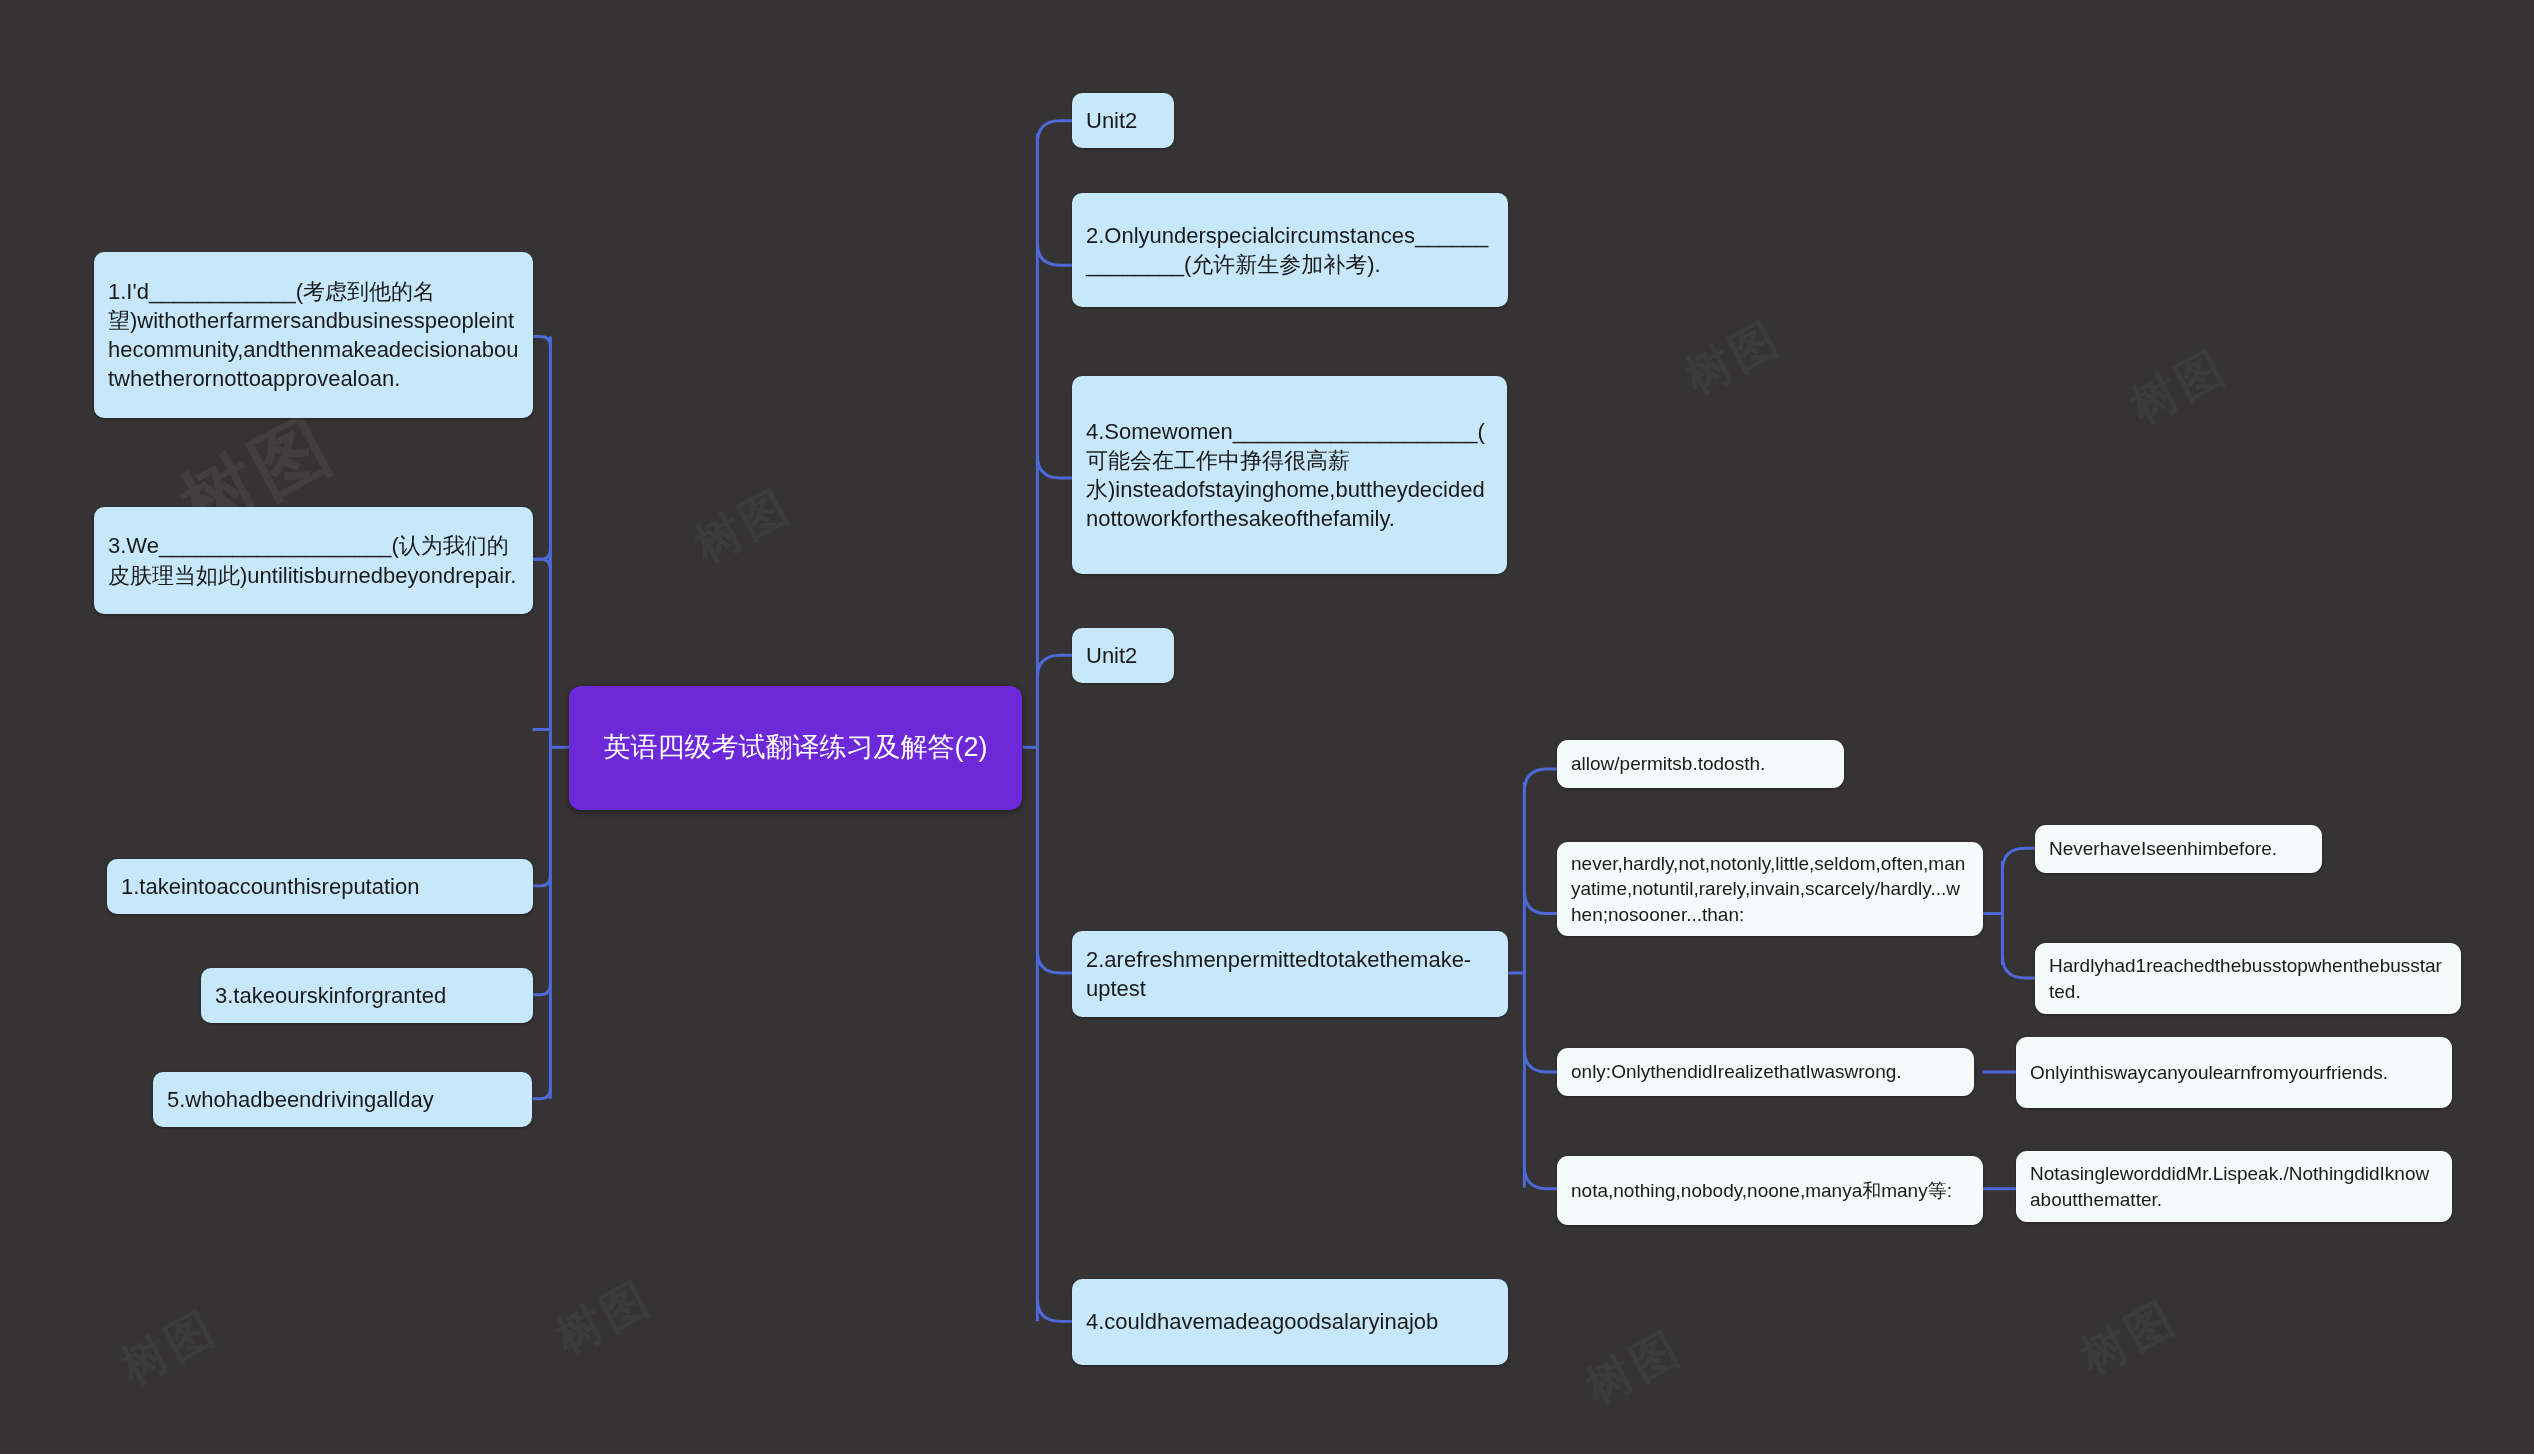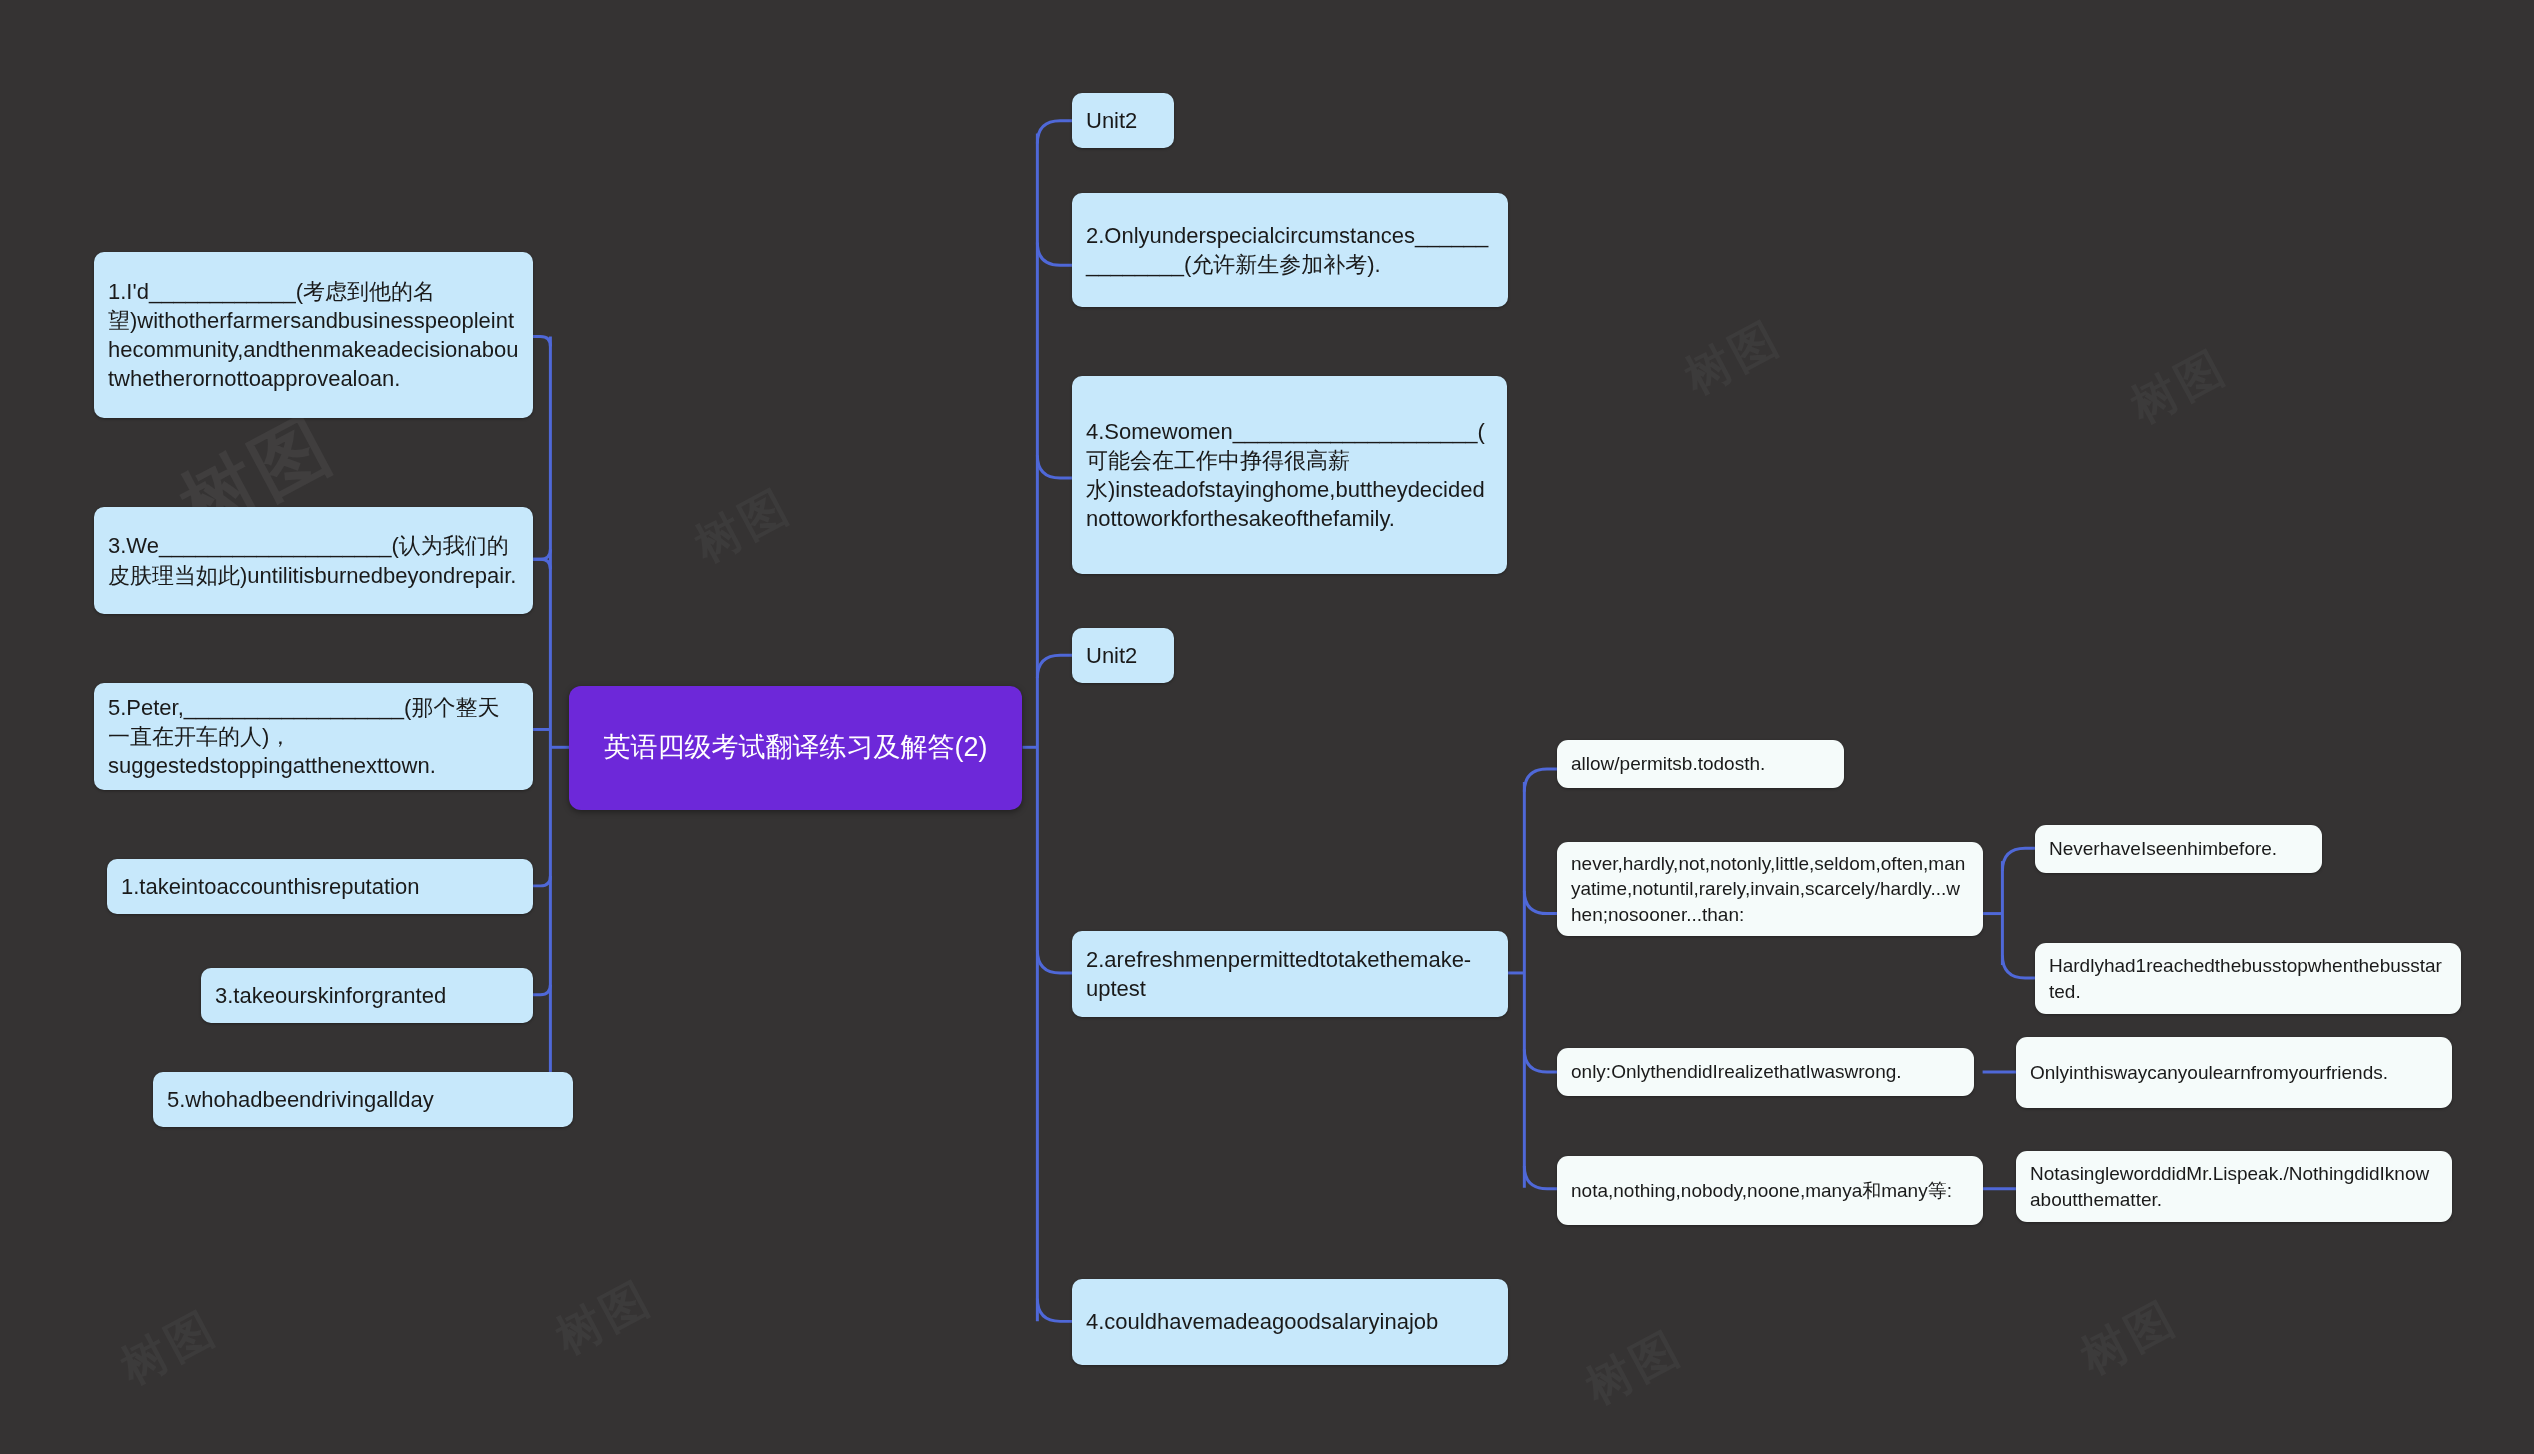--- a/index.html
+++ b/index.html
@@ -156,33 +156,30 @@
   </div>
 
   <div class="node blue" style="left:94px; top:252px; width:439px; height:166px;">
     <span class="txt">1.I'd____________(考虑到他的名望)withotherfarmersandbusinesspeopleinthecommunity,andthenmakeadecisionaboutwhetherornottoapprovealoan.</span>
   </div>
 
   <div class="node blue" style="left:94px; top:507px; width:439px; height:107px;">
     <span class="txt">3.We___________________(认为我们的皮肤理当如此)untilitisburnedbeyondrepair.</span>
   </div>
 
-  <div class="node blue" style="left:94px; top:683px; width:439px; height:107px;">
-    <span class="txt">5.Peter,__________________(那个整天一直在开车的人)，suggestedstoppingatthenexttown.</span>
-  </div>
 
   <div class="node blue" style="left:107px; top:859px; width:426px; height:55px;">
     <span class="txt">1.takeintoaccounthisreputation</span>
   </div>
 
   <div class="node blue" style="left:201px; top:968px; width:332px; height:55px;">
     <span class="txt">3.takeourskinforgranted</span>
   </div>
 
-  <div class="node blue" style="left:153px; top:1072px; width:420px; height:55px;">
+  <div class="node blue" style="left:153px; top:1072px; width:379px; height:55px;">
     <span class="txt">5.whohadbeendrivingallday</span>
   </div>
 
   <div class="node blue" style="left:1072px; top:93px; width:102px; height:55px;">
     <span class="txt">Unit2</span>
   </div>
 
   <div class="node blue" style="left:1072px; top:193px; width:436px; height:114px;">
     <span class="txt">2.Onlyunderspecialcircumstances______________(允许新生参加补考).</span>
   </div>

